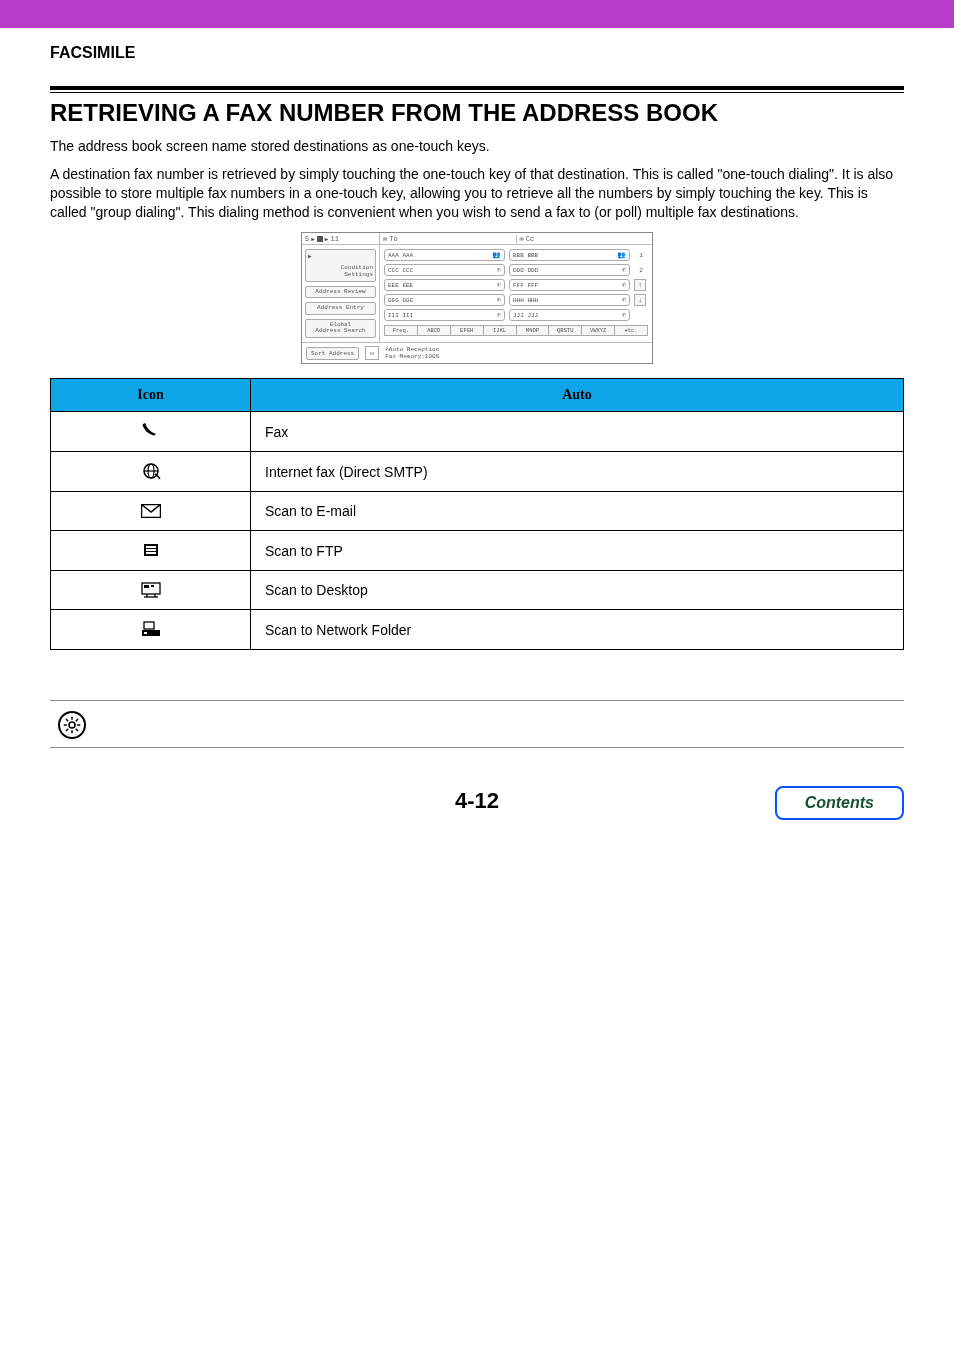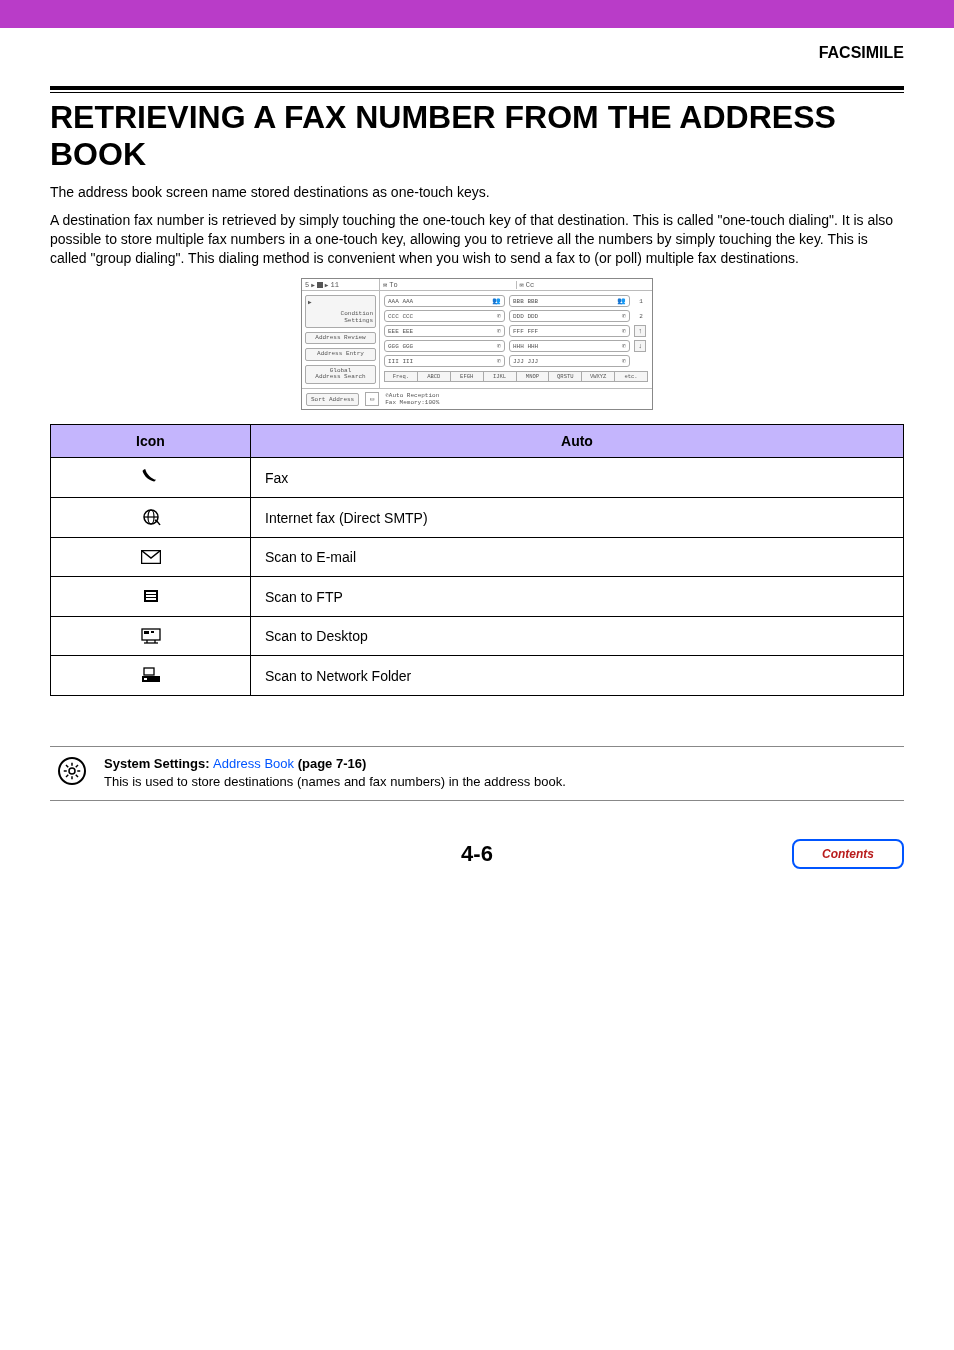--- a/index.html
+++ b/index.html
@@ -7,29 +7,29 @@
     margin: 0;
     font-family: Arial, Helvetica, sans-serif;
     font-size: 14px;
     color: #000;
     background: #fff;
     width: 954px;
   }
   .top-bar { height: 28px; background: #b93cc8; }
   .page { padding: 16px 50px 30px 50px; }
   .header-label {
-    text-align: right;
+    text-align: left;
     font-weight: bold;
     font-size: 16px;
     margin-bottom: 24px;
   }
   .hr-thick { border-top: 4px solid #000; margin-bottom: 2px; }
   .hr-thin { border-top: 1px solid #000; margin-bottom: 6px; }
   h1 {
-    font-size: 32px;
+    font-size: 24px;
     font-weight: bold;
     margin: 6px 0 10px 0;
     line-height: 1.15;
   }
   .body-text { font-size: 14px; line-height: 1.35; margin-bottom: 10px; }
 
   
   .fax-panel {
     width: 352px;
     margin: 8px auto 14px auto;
@@ -158,23 +158,24 @@
     width: 100%;
     border-collapse: collapse;
     margin: 6px 0 50px 0;
   }
   .icon-table th, .icon-table td {
     border: 1px solid #000;
     padding: 8px 14px;
     font-size: 14px;
   }
   .icon-table th {
-    background: #c4b5fd;
+    background: #0ea5e9;
     font-weight: bold;
     text-align: center;
+    font-family: Liberation Serif, serif;
   }
   .icon-table td.icon-cell {
     width: 200px;
     text-align: center;
     vertical-align: middle;
   }
   .icon-svg-wrap { display: inline-flex; align-items: center; justify-content: center; height: 22px; }
 
   
   .callout-wrap { margin: 0 0 40px 0; }
@@ -206,24 +207,24 @@
     margin-top: 10px;
   }
   .contents-btn {
     position: relative;
     float: right;
     margin-top: -28px;
     margin-right: 0;
     border: 2px solid #0055ff;
     border-radius: 8px;
     padding: 6px 28px;
-    color: #b91c1c;
+    color: #14532d;
     font-weight: bold;
     font-style: italic;
-    font-size: 12px;
+    font-size: 16px;
     background: #fff;
   }
 </style>
 </head>
 <body>
 
 <div class="top-bar"></div>
 
 <div class="page">
 
@@ -448,27 +449,21 @@
               <line x1="12" y1="19" x2="12" y2="23"></line>
               <line x1="1" y1="12" x2="5" y2="12"></line>
               <line x1="19" y1="12" x2="23" y2="12"></line>
               <line x1="4" y1="4" x2="7" y2="7"></line>
               <line x1="17" y1="17" x2="20" y2="20"></line>
               <line x1="4" y1="20" x2="7" y2="17"></line>
               <line x1="17" y1="7" x2="20" y2="4"></line>
             </g>
           </svg>
       </div>
-      <div class="callout-body">
-        <div>
-          <span class="bold">System Settings: </span><span class="link">Address Book</span><span class="bold"> (page 7-16)</span>
-        </div>
-        <div>This is used to store destinations (names and fax numbers) in the address book.</div>
-      </div>
     </div>
     <div class="callout-line"></div>
   </div>
 
-  <div class="page-num">4-6</div>
+  <div class="page-num">4-12</div>
   <div class="contents-btn">Contents</div>
   <div style="clear:both"></div>
 
 </div>
 
 </body></html>

